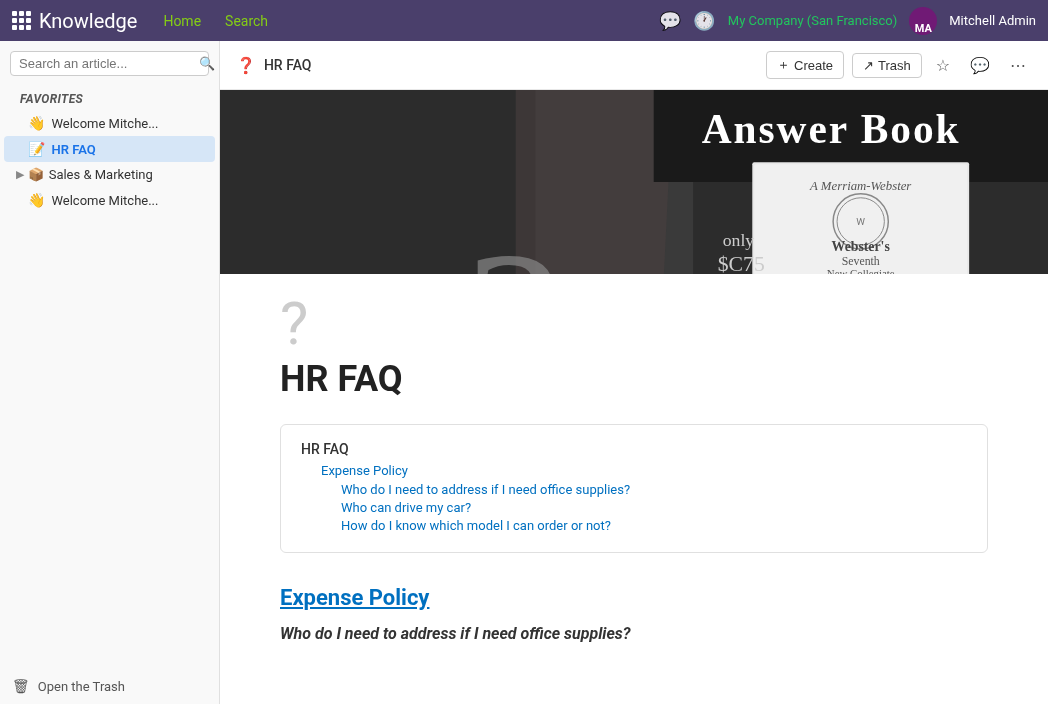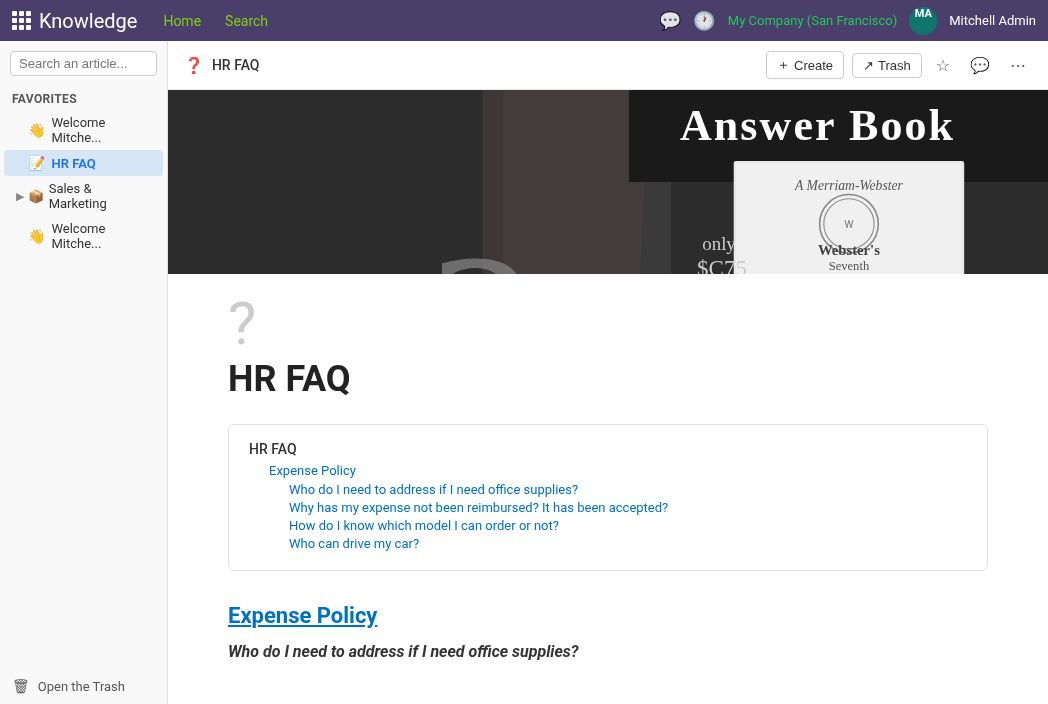--- a/index.html
+++ b/index.html
@@ -59,41 +59,41 @@
       opacity: 0.85;
     }
     .company-label {
       color: #22c55e;
       font-size: 13px;
     }
     .avatar {
       width: 28px;
       height: 28px;
       border-radius: 50%;
-      background: #0f766e;
-      display: flex;
-      align-items: flex-start;
+      background: #701a75;
+      display: flex;
+      align-items: flex-end;
       justify-content: center;
       font-size: 12px;
       font-weight: bold;
       color: #fff;
       overflow: hidden;
     }
     .user-label { color: #fff; font-size: 13px; }
 
     
     .main-layout {
       display: flex;
       flex: 1;
       overflow: hidden;
     }
 
     
     .sidebar {
-      width: 168px;
+      width: 220px;
       background: #f9f9f9;
       border-right: 1px solid #e0e0e0;
       display: flex;
       flex-direction: column;
       overflow-y: auto;
       flex-shrink: 0;
     }
     .sidebar-search {
       padding: 10px 10px 6px 10px;
     }
@@ -112,23 +112,24 @@
       font-size: 13px;
       flex: 1;
       background: transparent;
       color: #555;
     }
     .sidebar-search-box .search-icon { color: #888; font-size: 13px; }
     .sidebar-section-title {
       font-size: 12px;
       font-weight: 700;
       color: #555;
-      padding: 10px 12px 4px 12px;
+      padding: 10px 12px 4px 20px;
       text-transform: uppercase;
       letter-spacing: 0.03em;
+      font-style: italic;
     }
     .sidebar-item {
       display: flex;
       align-items: center;
       gap: 6px;
       padding: 5px 12px 5px 24px;
       cursor: pointer;
       color: #333;
       font-size: 13px;
       border-radius: 4px;
@@ -420,23 +421,22 @@
     </div>
 
     <div class="article-body">
       <div class="article-question-icon">?</div>
       <h1 class="article-title">HR FAQ</h1>
 
       <div class="toc-box">
         <div class="toc-l1">HR FAQ</div>
         <div class="toc-l2">Expense Policy</div>
         <div class="toc-l3">Who do I need to address if I need office supplies?</div>
-        <div class="toc-l3">Why has my expense not been reimbursed? It has been accepted?</div>
+        <div class="toc-l3">Who can drive my car?</div>
         <div class="toc-l3">How do I know which model I can order or not?</div>
-        <div class="toc-l3">Who can drive my car?</div>
       </div>
 
       <div>
         <div class="section-title">Expense Policy</div>
         <div class="section-subtitle">Who do I need to address if I need office supplies?</div>
 
       </div>
     </div>
 
   </main>

